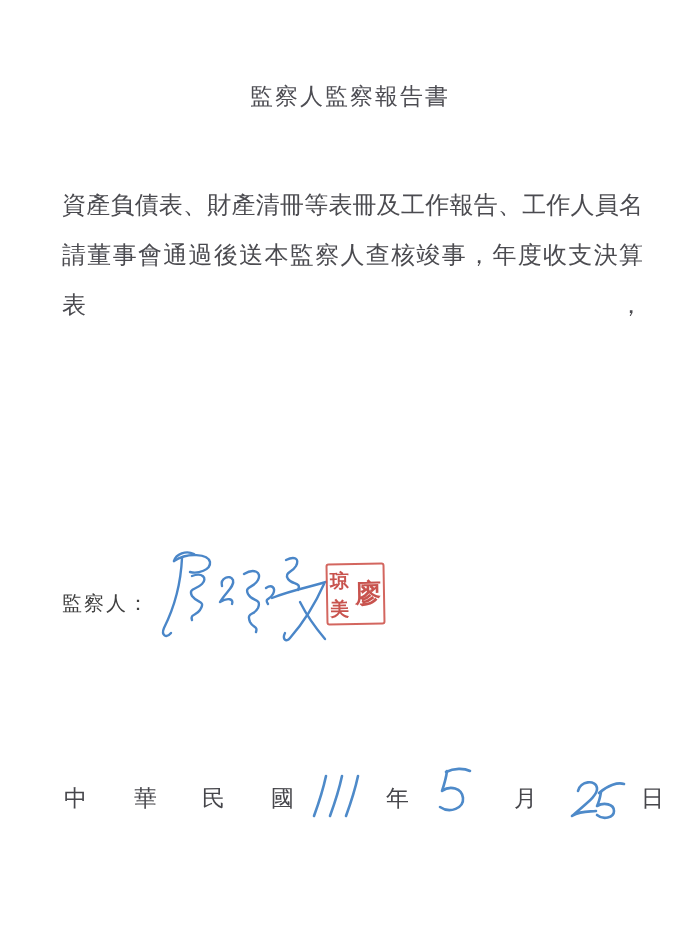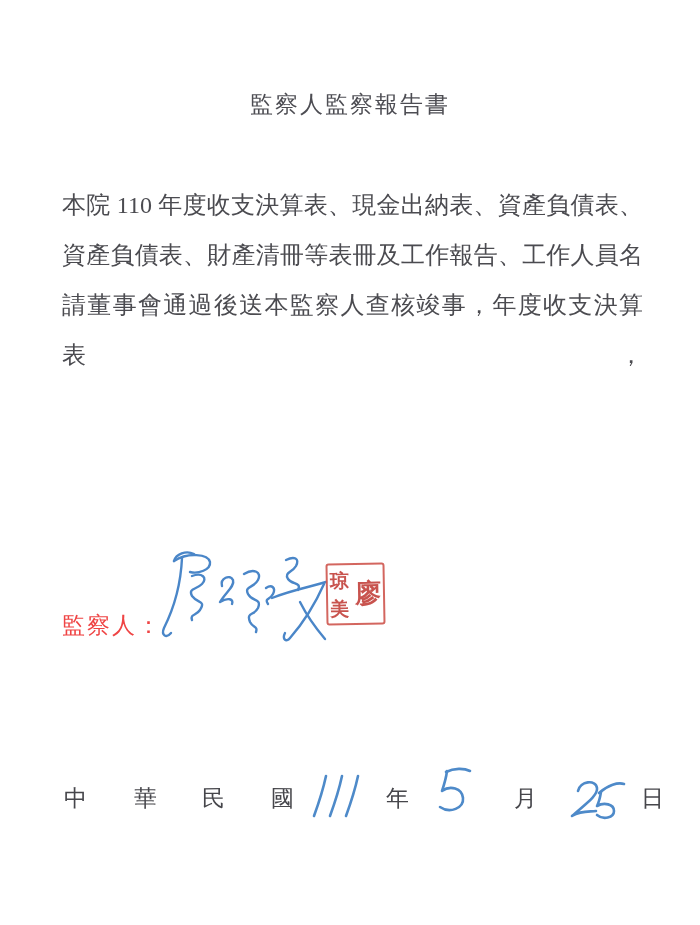--- a/index.html
+++ b/index.html
@@ -7,21 +7,21 @@
     position:relative;
     width:700px;height:925px;
     background:#ffffff;
     font-family:"Liberation Serif","DejaVu Serif",serif;
     color:#4b4b50;
     overflow:hidden;
   }
   .doc-title{
     position:absolute;
     top:81px;left:0;right:0;
-    margin:8px;
+    margin:0;
     text-align:center;
     font-size:23px;
     font-weight:normal;
     letter-spacing:2px;
     color:#4d4d53;
   }
   .body-text{
     position:absolute;
     left:62px;top:180px;
     width:581px;
@@ -29,24 +29,24 @@
     line-height:50px;
     color:#4b4b50;
   }
   .body-line{
     text-align:justify;
     text-align-last:justify;
     white-space:normal;
   }
   .sig-label{
     position:absolute;
-    left:62px;top:610px;
-    font-size:23px;
+    left:62px;top:590px;
+    font-size:20px;
     letter-spacing:2px;
-    color:#ef4444;
+    color:#404040;
   }
   .sig-svg{
     position:absolute;
     left:158px;top:546px;
     width:172px;height:102px;
   }
   .seal{
     position:absolute;
     left:326px;top:563px;
     width:51px;height:56px;
@@ -81,21 +81,20 @@
   .sig-svg path{fill:none;stroke:#4a86c8;stroke-width:2.4;stroke-linecap:round;stroke-linejoin:round;}
 </style>
 </head>
 <body>
 
 <div class="page">
 
   <h1 class="doc-title">監察人監察報告書</h1>
 
   <div class="body-text">
-    <div class="body-line">本院 110 年度收支決算表、現金出納表、資產負債表、</div>
     <div class="body-line">資產負債表、財產清冊等表冊及工作報告、工作人員名</div>
     <div class="body-line">請董事會通過後送本監察人查核竣事，年度收支決算表，</div>
   </div>
 
   <span class="sig-label">監察人：</span>
 
   <svg class="sig-svg" viewBox="0 0 172 102" role="img" aria-label="廖琼美">
 
     <path d="M36,8 C28,4 18,8 16,15"></path>
     <path d="M16,15 C30,6 50,8 52,16 C53,24 40,28 32,26"></path>

